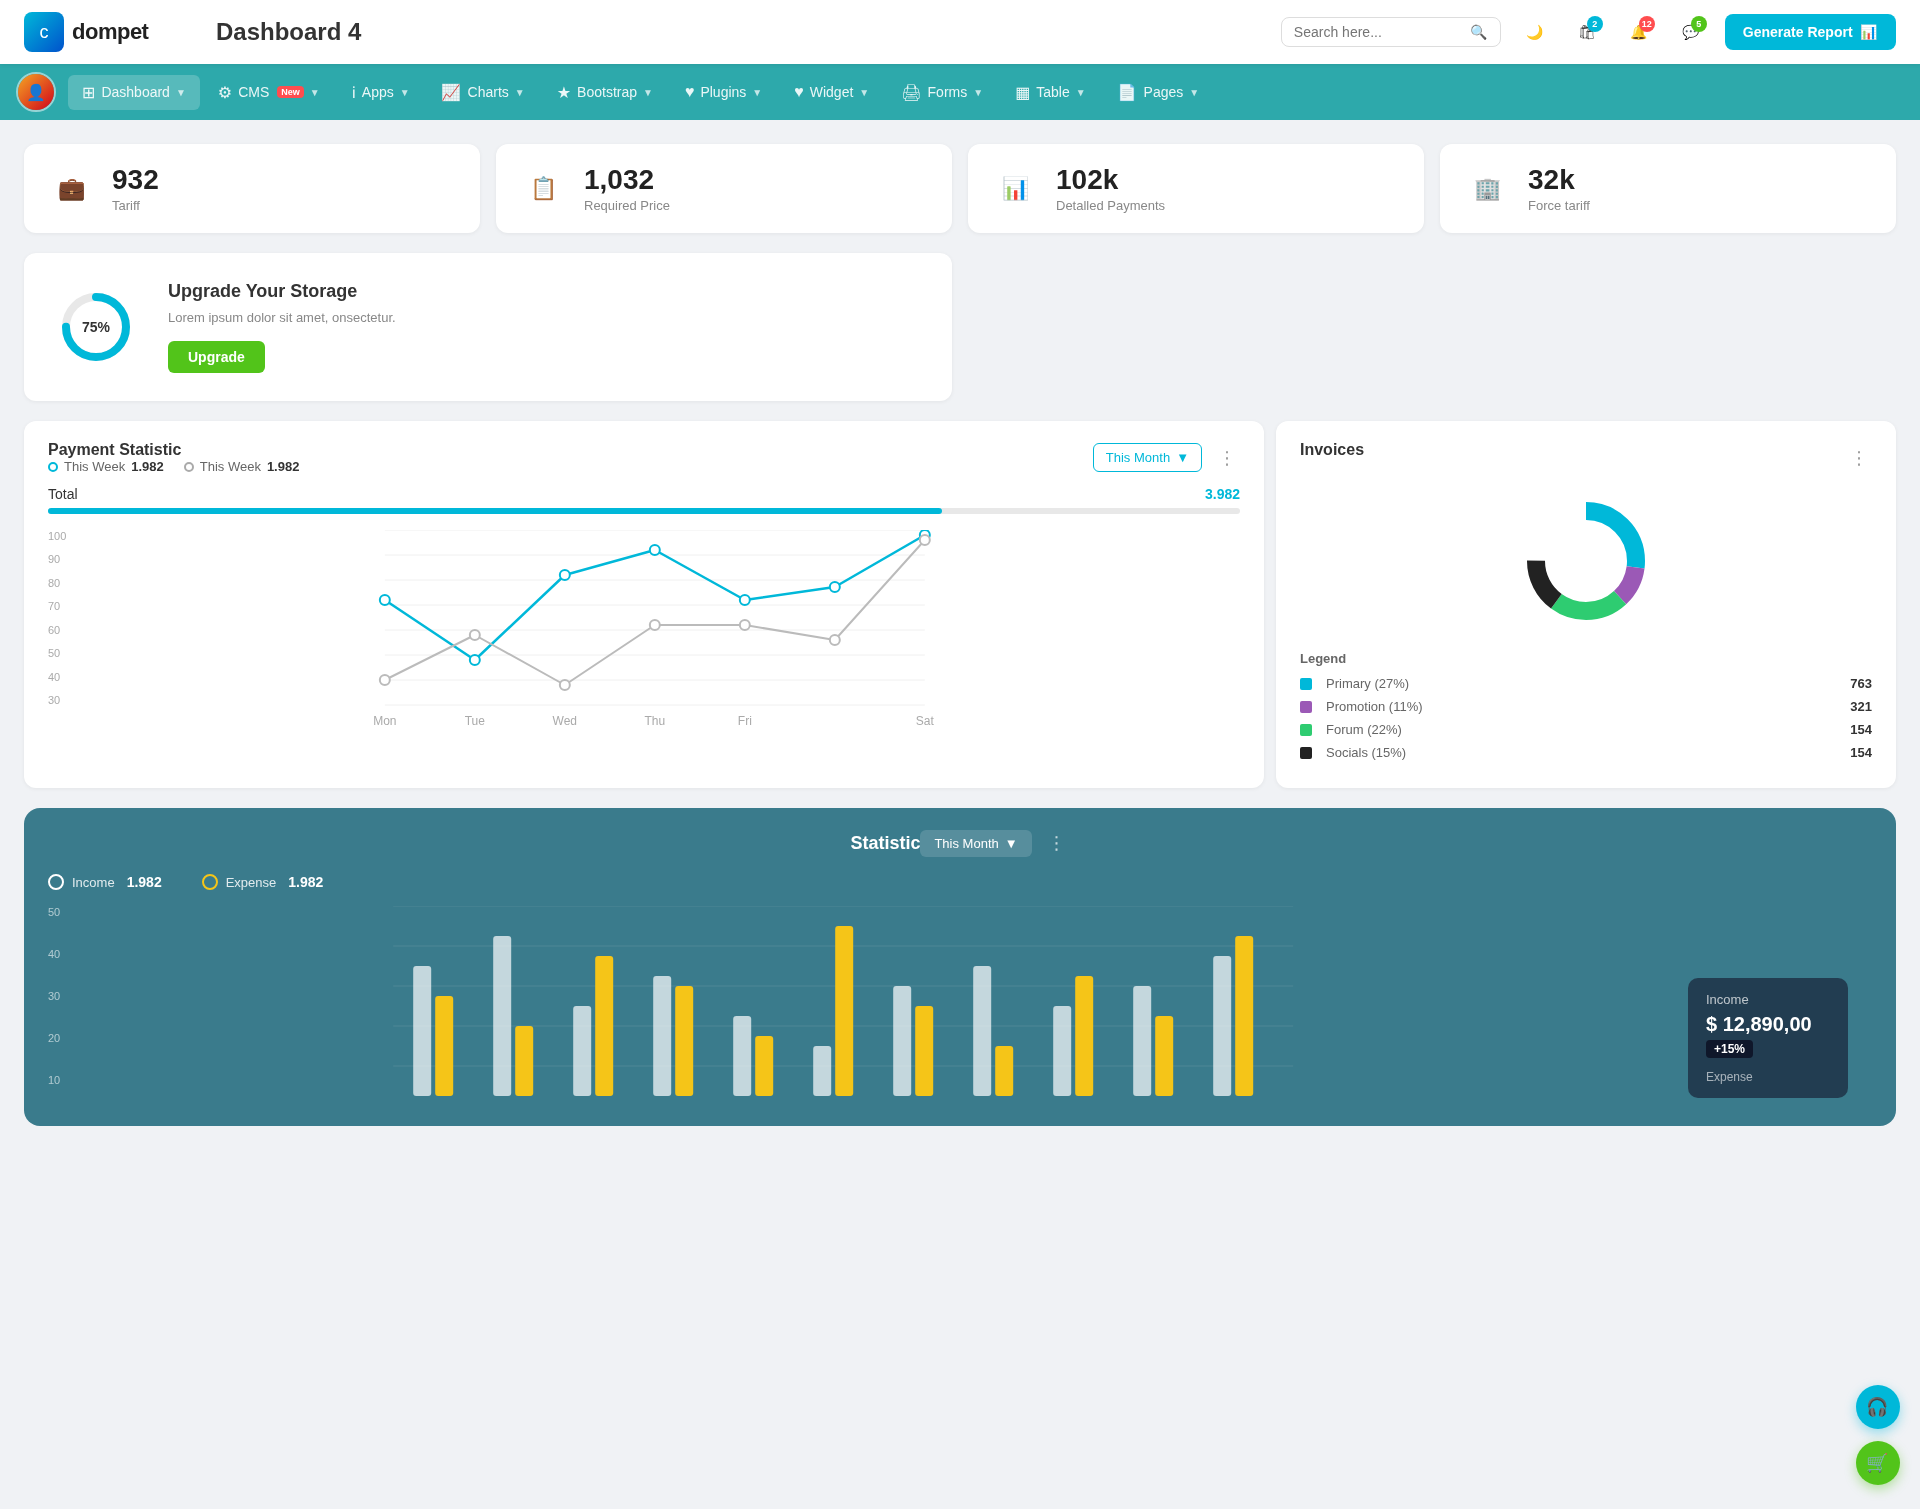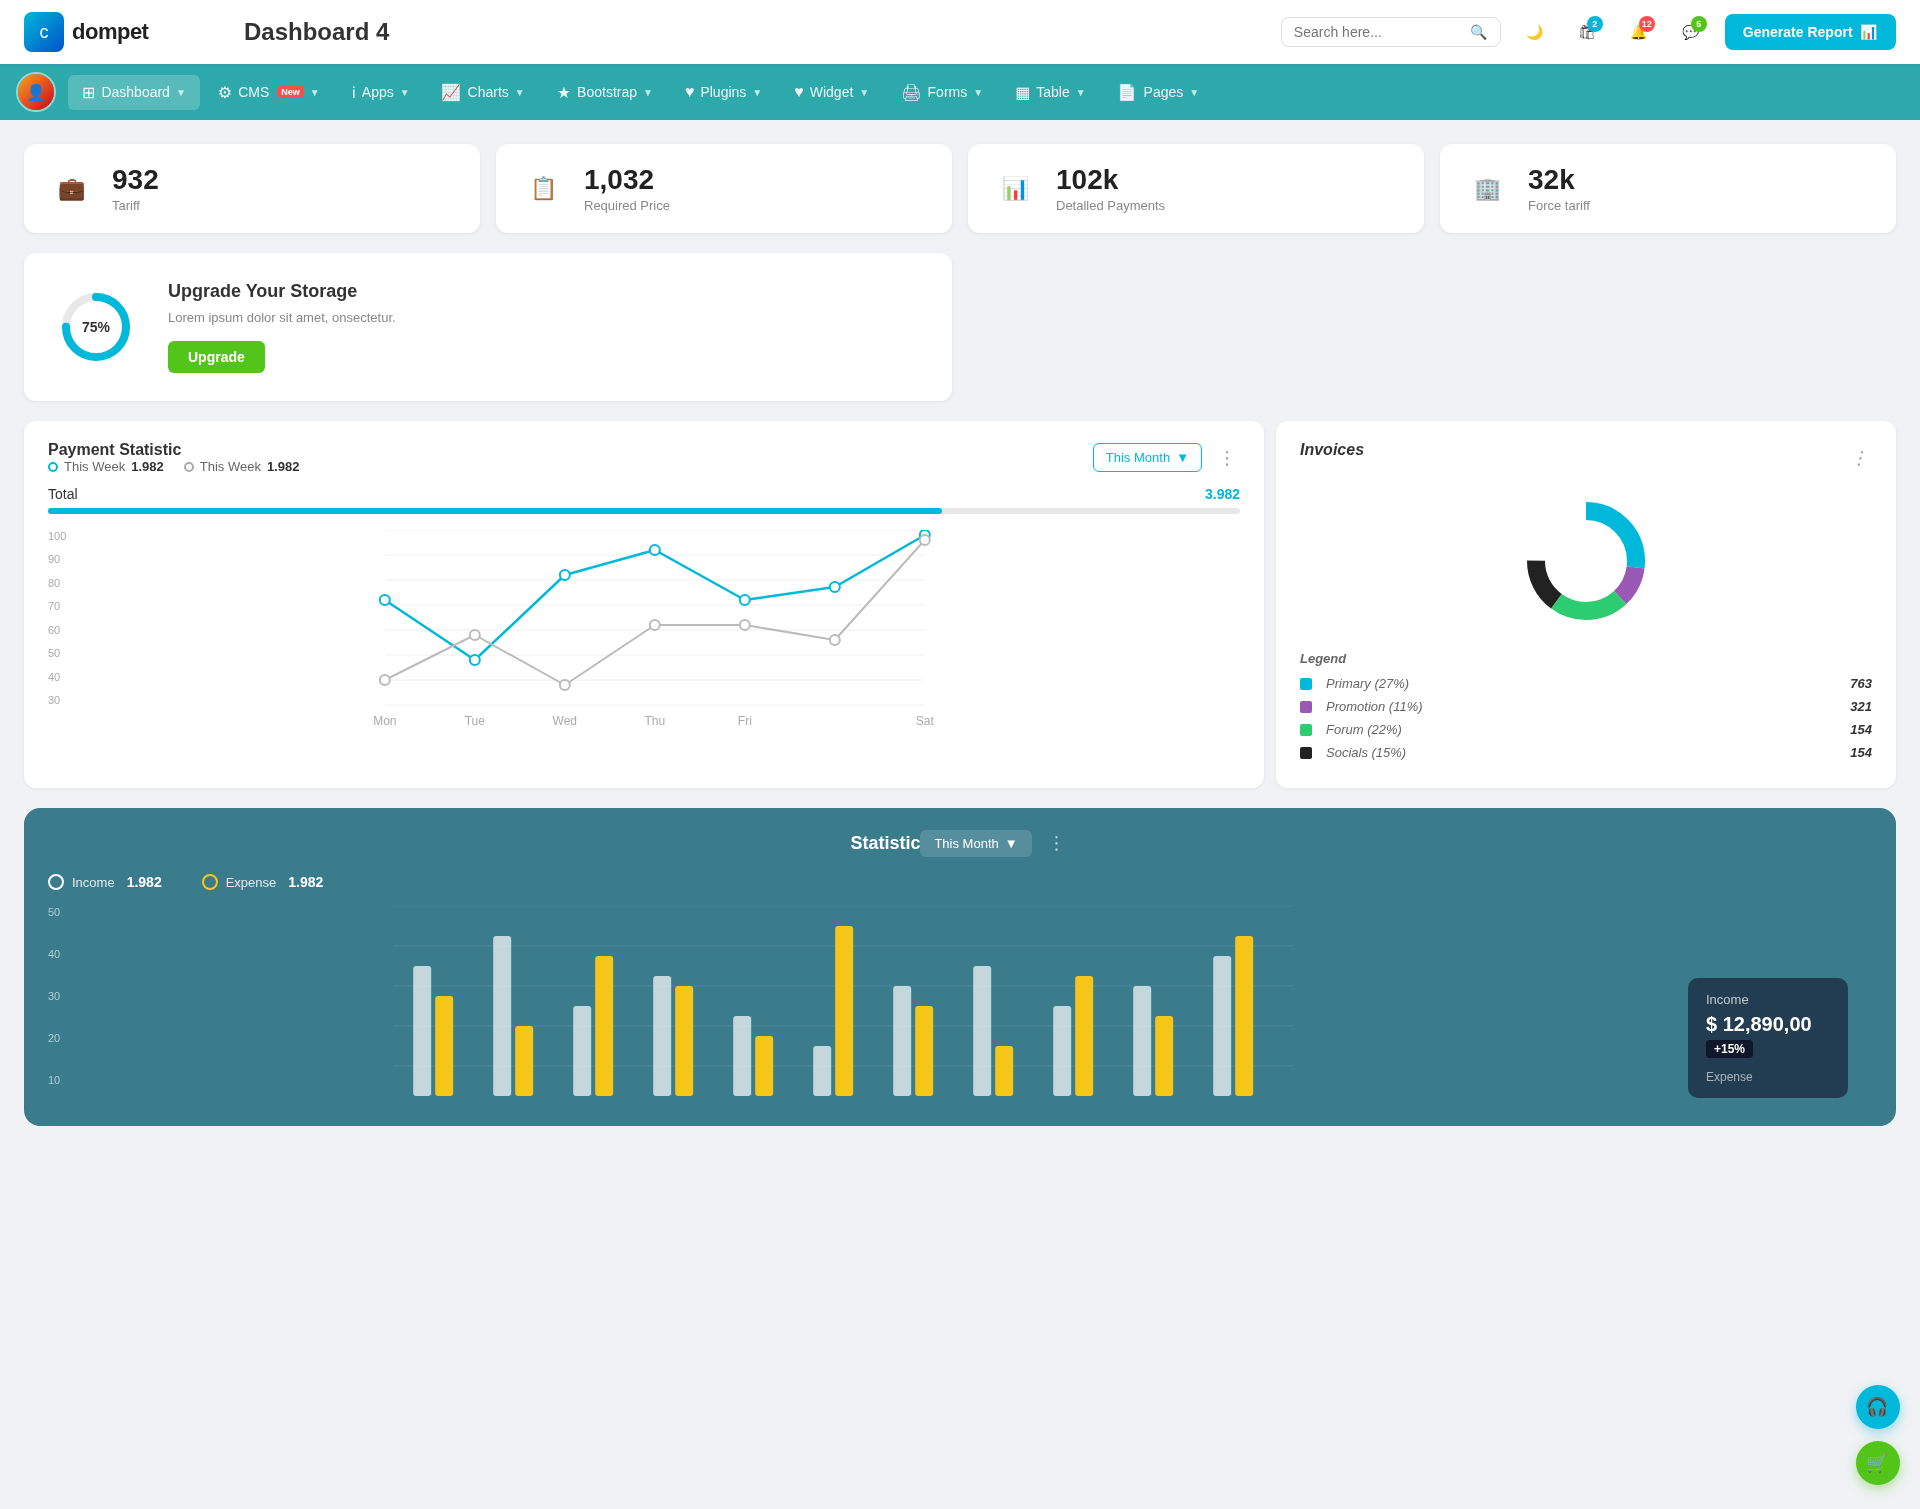--- a/index.html
+++ b/index.html
@@ -11,21 +11,21 @@
       display: flex;
       align-items: center;
       padding: 0 24px;
       height: 64px;
       box-shadow: 0 1px 4px rgba(0,0,0,0.08);
       position: sticky; top: 0; z-index: 100;
     }
     .logo-area { display: flex; align-items: center; gap: 8px; min-width: 180px; }
     .logo-icon { width: 40px; height: 40px; background: linear-gradient(135deg, #00b8d9, #0052cc); border-radius: 8px; display: flex; align-items: center; justify-content: center; color: white; font-size: 18px; }
     .logo-text { font-size: 22px; font-weight: 700; color: #222; letter-spacing: -0.5px; }
-    .page-title { font-size: 24px; font-weight: 600; color: #333; margin-left: 40px; flex: 1; }
+    .page-title { font-size: 24px; font-weight: 600; color: #333; margin-left: 12px; flex: 1; }
     .header-right { display: flex; align-items: center; gap: 16px; }
     .search-box { display: flex; align-items: center; border: 1px solid #ddd; border-radius: 8px; padding: 6px 12px; gap: 8px; width: 220px; }
     .search-box input { border: none; outline: none; font-size: 14px; color: #555; width: 100%; }
     .header-icon { position: relative; cursor: pointer; width: 36px; height: 36px; display: flex; align-items: center; justify-content: center; border-radius: 8px; }
     .badge { position: absolute; top: 2px; right: 2px; background: #ff4d4f; color: white; font-size: 9px; font-weight: 700; border-radius: 50%; width: 16px; height: 16px; display: flex; align-items: center; justify-content: center; }
     .badge.teal { background: #00b8d9; }
     .badge.green { background: #52c41a; }
     .btn-generate { background: #00b8d9; color: white; border: none; border-radius: 8px; padding: 10px 18px; font-size: 14px; font-weight: 600; cursor: pointer; display: flex; align-items: center; gap: 8px; }
 
     
@@ -86,21 +86,21 @@
     .legend-dot.teal { border-color: #00b8d9; }
     .legend-dot.gray { border-color: #aaa; }
     .legend-val { font-weight: 600; color: #333; font-size: 13px; }
     .this-month-btn { display: flex; align-items: center; gap: 6px; border: 1px solid #00b8d9; color: #00b8d9; background: white; border-radius: 6px; padding: 6px 12px; font-size: 13px; cursor: pointer; }
     .total-row { display: flex; justify-content: space-between; align-items: center; margin-bottom: 6px; font-size: 14px; }
     .total-val { font-weight: 700; color: #00b8d9; }
     .progress-bar { height: 6px; background: #e8e8e8; border-radius: 3px; margin-bottom: 16px; }
     .progress-fill { height: 100%; border-radius: 3px; background: #00b8d9; width: 75%; }
 
     
-    .invoices-card { background: white; border-radius: 12px; padding: 20px 24px; box-shadow: 0 1px 4px rgba(0,0,0,0.06); font-style: italic; }
+    .invoices-card { background: white; border-radius: 12px; padding: 20px 24px; box-shadow: 0 1px 4px rgba(0,0,0,0.06); }
     .invoices-title { font-size: 16px; font-weight: 600; margin-bottom: 16px; }
     .invoice-legend { }
     .invoice-legend-item { display: flex; align-items: center; justify-content: space-between; margin-bottom: 8px; font-size: 13px; }
     .inv-dot { width: 12px; height: 12px; border-radius: 2px; margin-right: 8px; flex-shrink: 0; }
     .inv-label { display: flex; align-items: center; gap: 6px; color: #666; }
     .inv-val { font-weight: 600; color: #333; }
 
     
     .statistic-card { background: #3a7b8c; border-radius: 16px; padding: 20px 24px; min-height: 240px; position: relative; overflow: hidden; }
     .statistic-header { display: flex; align-items: center; justify-content: center; margin-bottom: 16px; }

